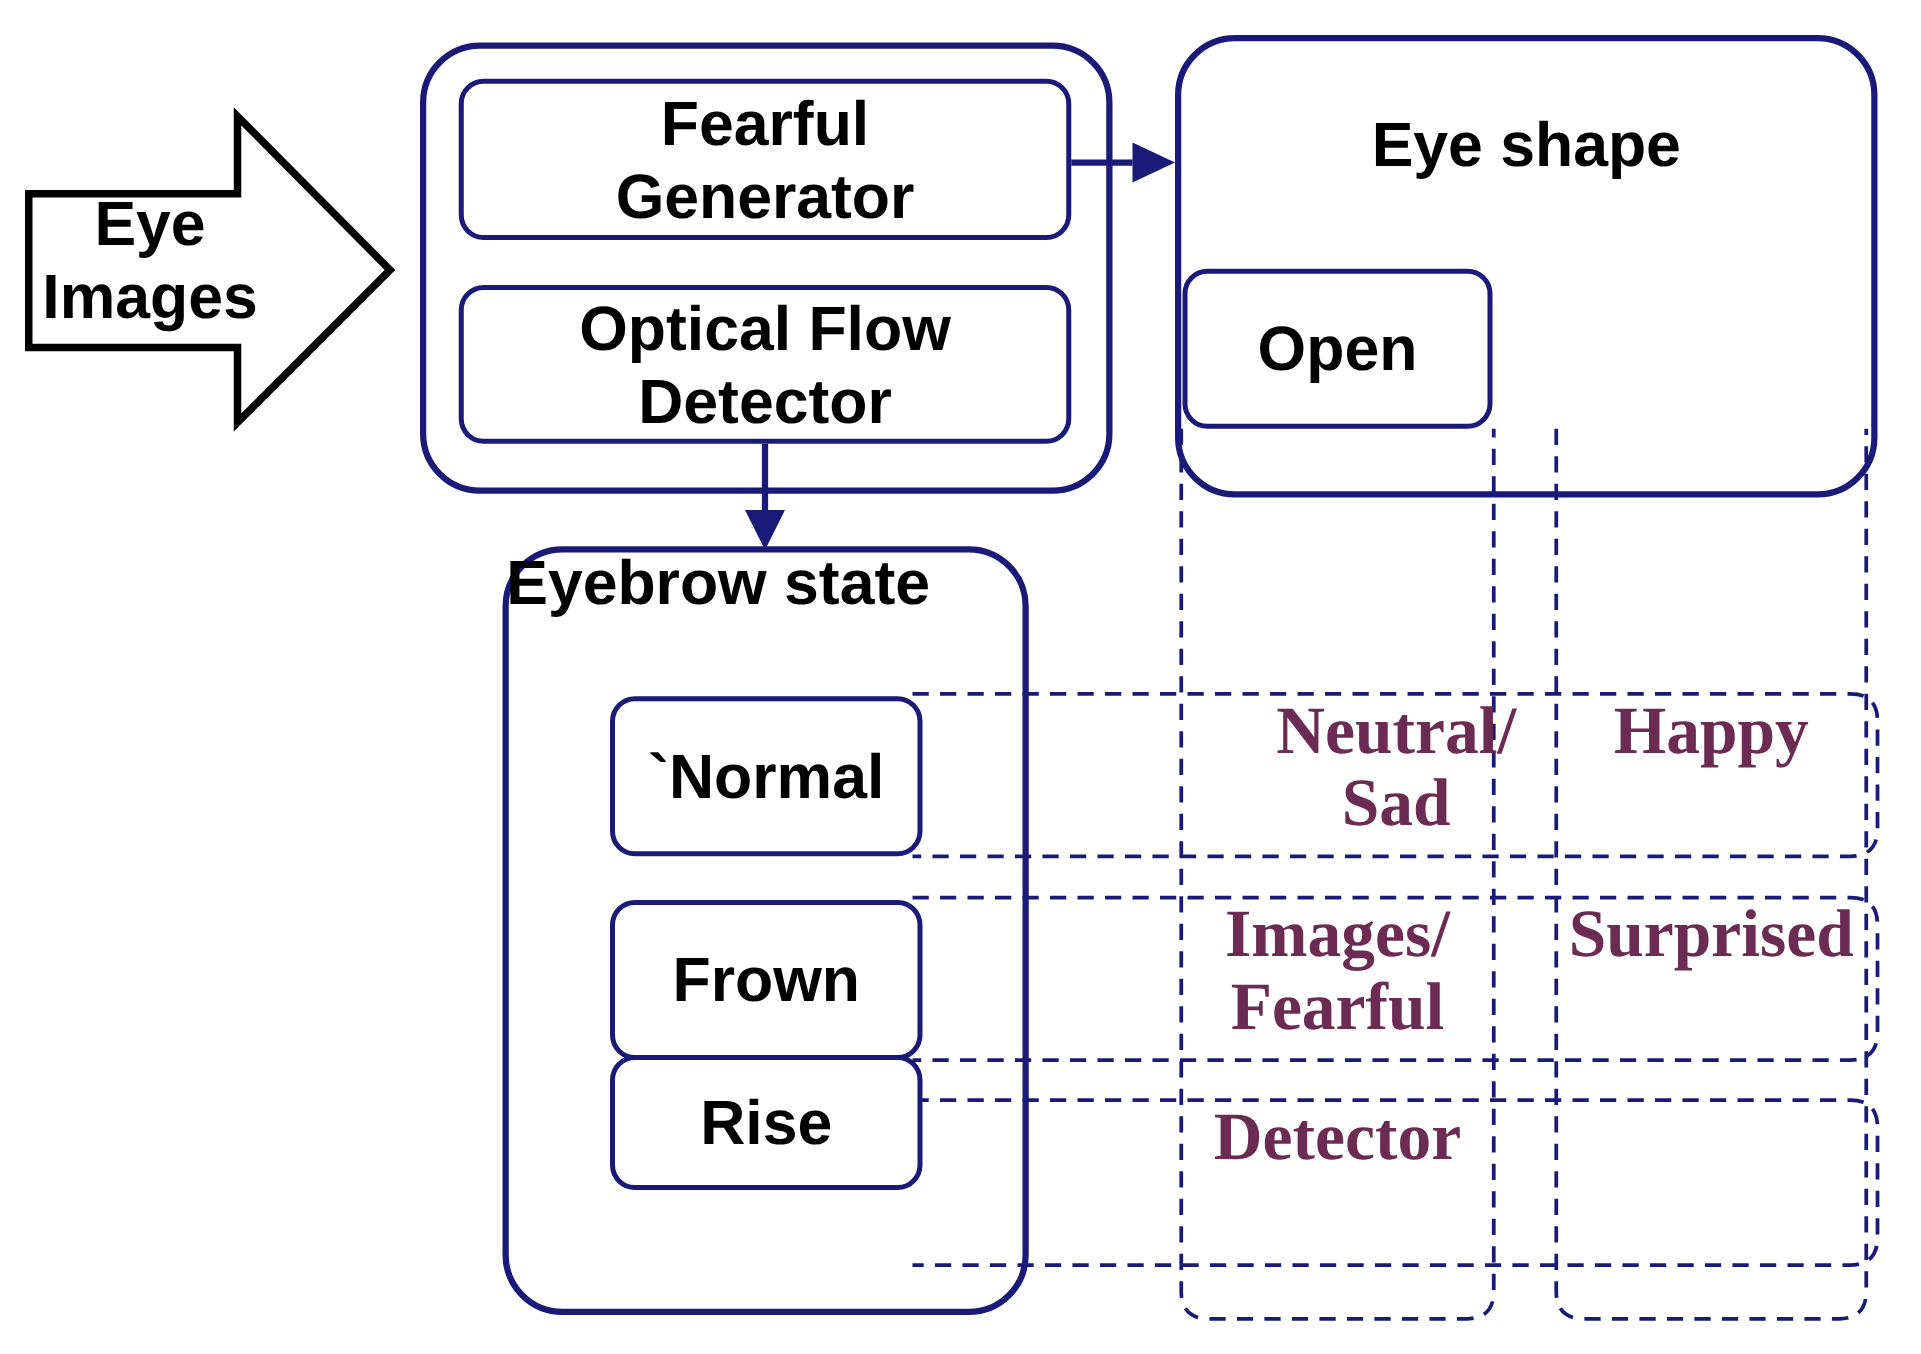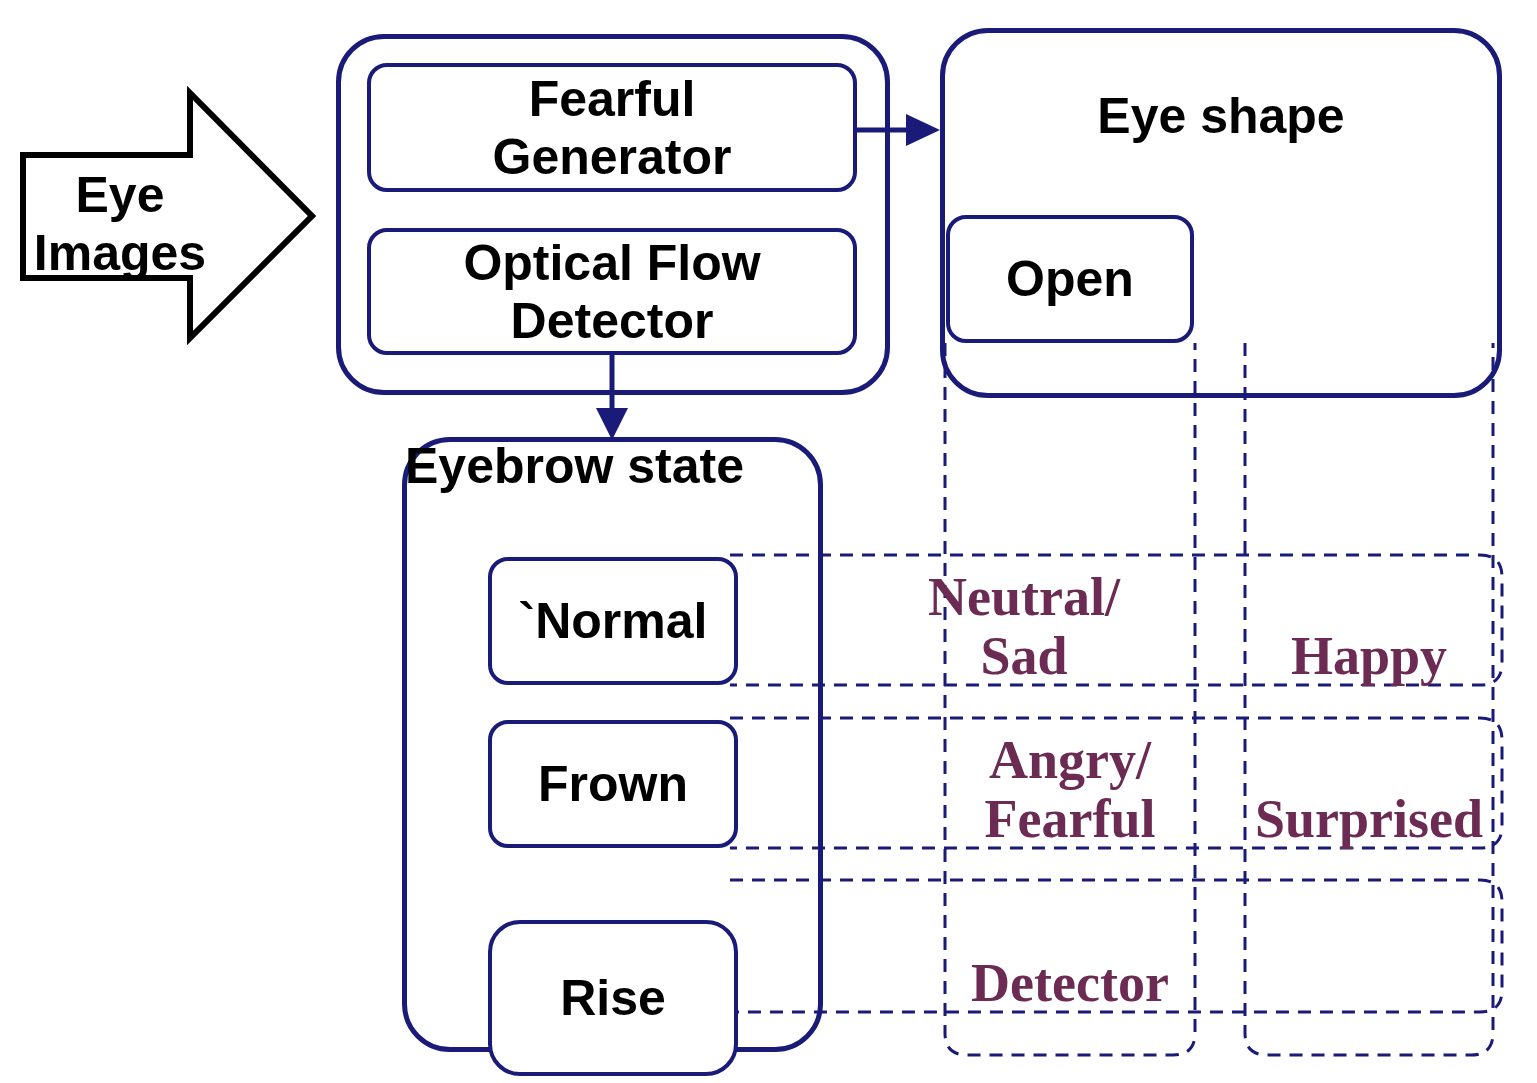--- a/index.html
+++ b/index.html
@@ -61,21 +61,21 @@
     position: absolute;
     z-index: 3;
     display: flex;
     align-items: center;
     justify-content: center;
   }
   .free-label {
     position: absolute;
     z-index: 3;
     display: flex;
-    align-items: flex-end;
+    align-items: flex-start;
     justify-content: center;
   }
   .purple-label {
     color: var(--purple);
     font-family: "Liberation Serif", serif;
     font-weight: bold;
     font-size: 54px;
     line-height: 1.08;
     text-align: center;
     white-space: pre-line;
@@ -85,23 +85,23 @@
   .box-landmark   { left: 367px; top: 63px;  width: 490px; height: 129px; }
   .box-optical    { left: 367px; top: 228px; width: 490px; height: 127px; }
   .eyeshape-outer { left: 940px; top: 28px;  width: 562px; height: 370px; }
   .eyeshape-title { left: 940px; top: 86px;  width: 562px; height: 60px; }
   .box-open       { left: 946px;  top: 215px; width: 248px; height: 128px; }
   .box-squint     { left: 1245px; top: 215px; width: 248px; height: 128px; }
   .eyebrow-outer  { left: 402px; top: 437px; width: 421px; height: 615px; }
   .eyebrow-title  { left: 402px; top: 436px; width: 345px; height: 60px; }
   .box-normal     { left: 488px; top: 557px; width: 250px; height: 128px; }
   .box-frown      { left: 488px; top: 720px; width: 250px; height: 128px; }
-  .box-rise       { left: 488px; top: 920px; width: 250px; height: 156px; border-radius: 32px; }
+  .box-rise       { left: 488px; top: 844px; width: 250px; height: 108px; }
   .arrow-text     { left: 10px;  top: 150px; width: 220px; height: 132px; }
-  .cell-0 { left: 899px;  top: 555px; width: 250px; height: 130px; }
+  .cell-0 { left: 992px;  top: 555px; width: 250px; height: 130px; }
   .cell-1 { left: 1245px; top: 555px; width: 248px; height: 130px; }
   .cell-2 { left: 945px;  top: 718px; width: 250px; height: 130px; }
   .cell-3 { left: 1245px; top: 718px; width: 248px; height: 130px; }
   .cell-4 { left: 945px;  top: 880px; width: 250px; height: 132px; }
   .cell-5 { left: 1245px; top: 880px; width: 248px; height: 132px; }
 </style>
 </head>
 <body>
 
 <div class="canvas">
@@ -166,21 +166,21 @@
   </div>
 
   <div class="free-label cell-0">
     <span class="purple-label">Neutral/
 Sad</span>
   </div>
   <div class="free-label cell-1">
     <span class="purple-label">Happy</span>
   </div>
   <div class="free-label cell-2">
-    <span class="purple-label">Angry/
+    <span class="purple-label">Images/
 Fearful</span>
   </div>
   <div class="free-label cell-3">
     <span class="purple-label">Surprised</span>
   </div>
   <div class="free-label cell-4">
     <span class="purple-label">Detector</span>
   </div>
   <div class="free-label cell-5">
     <span class="purple-label"></span>

